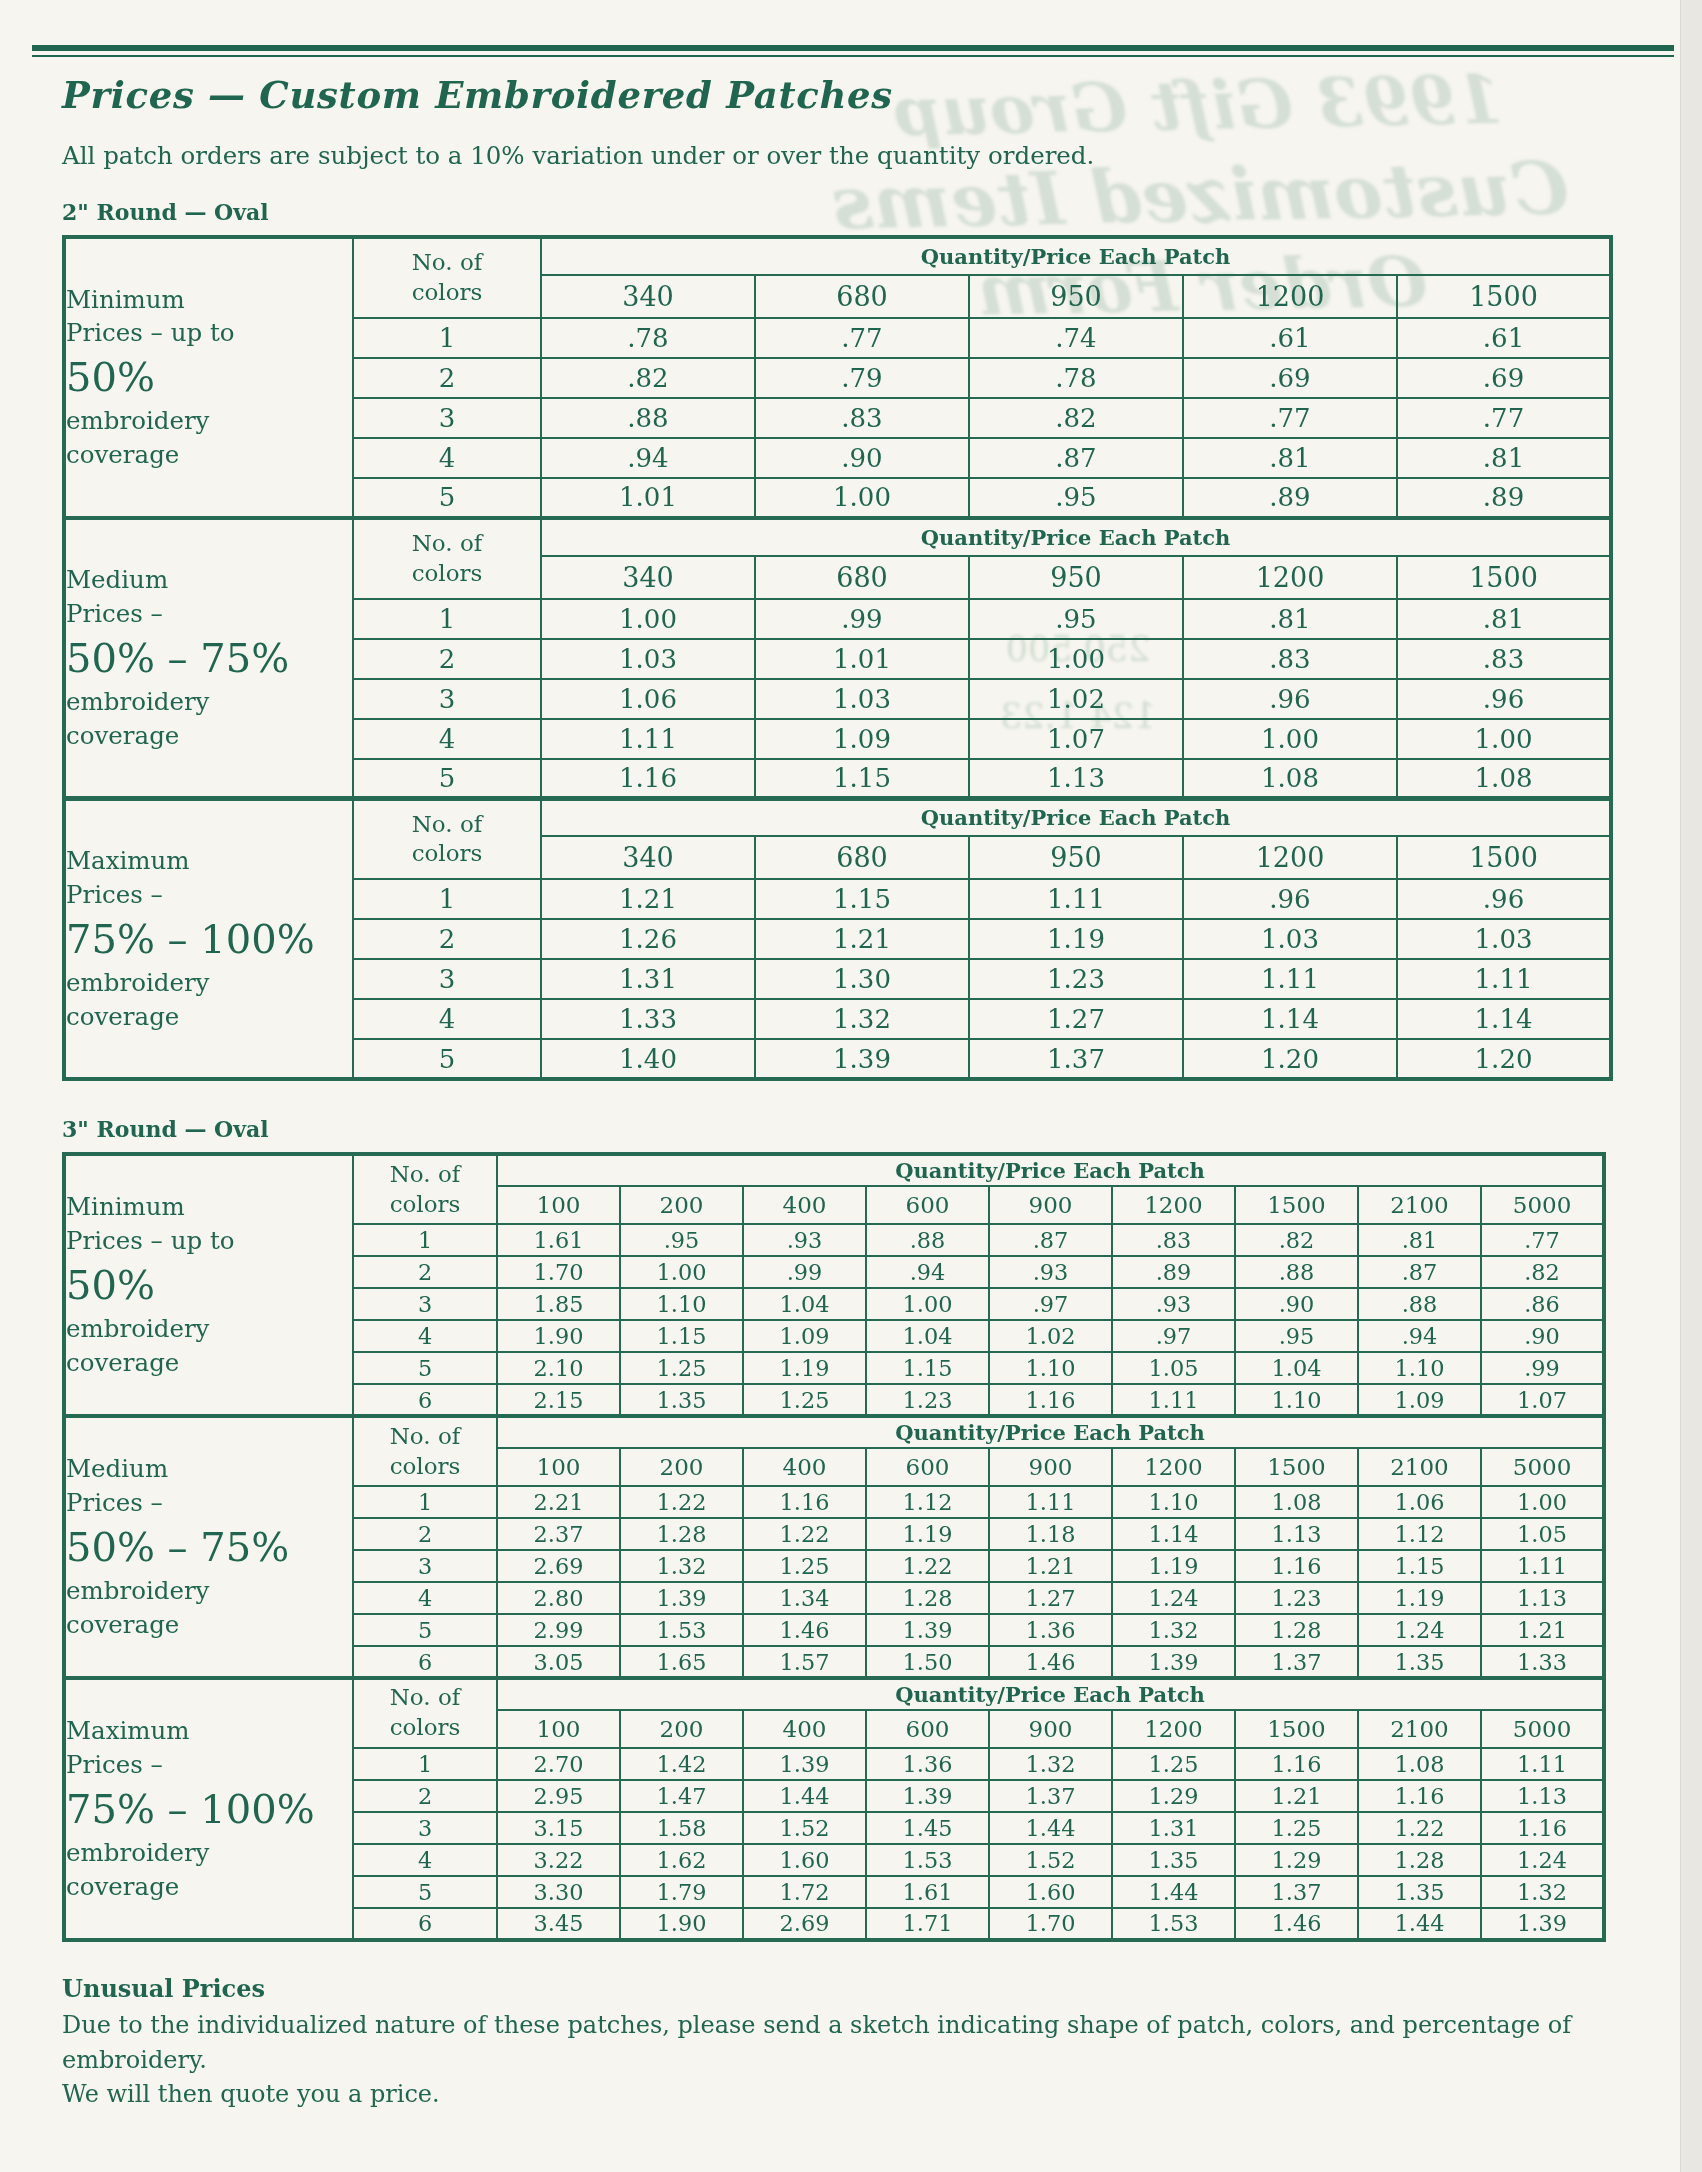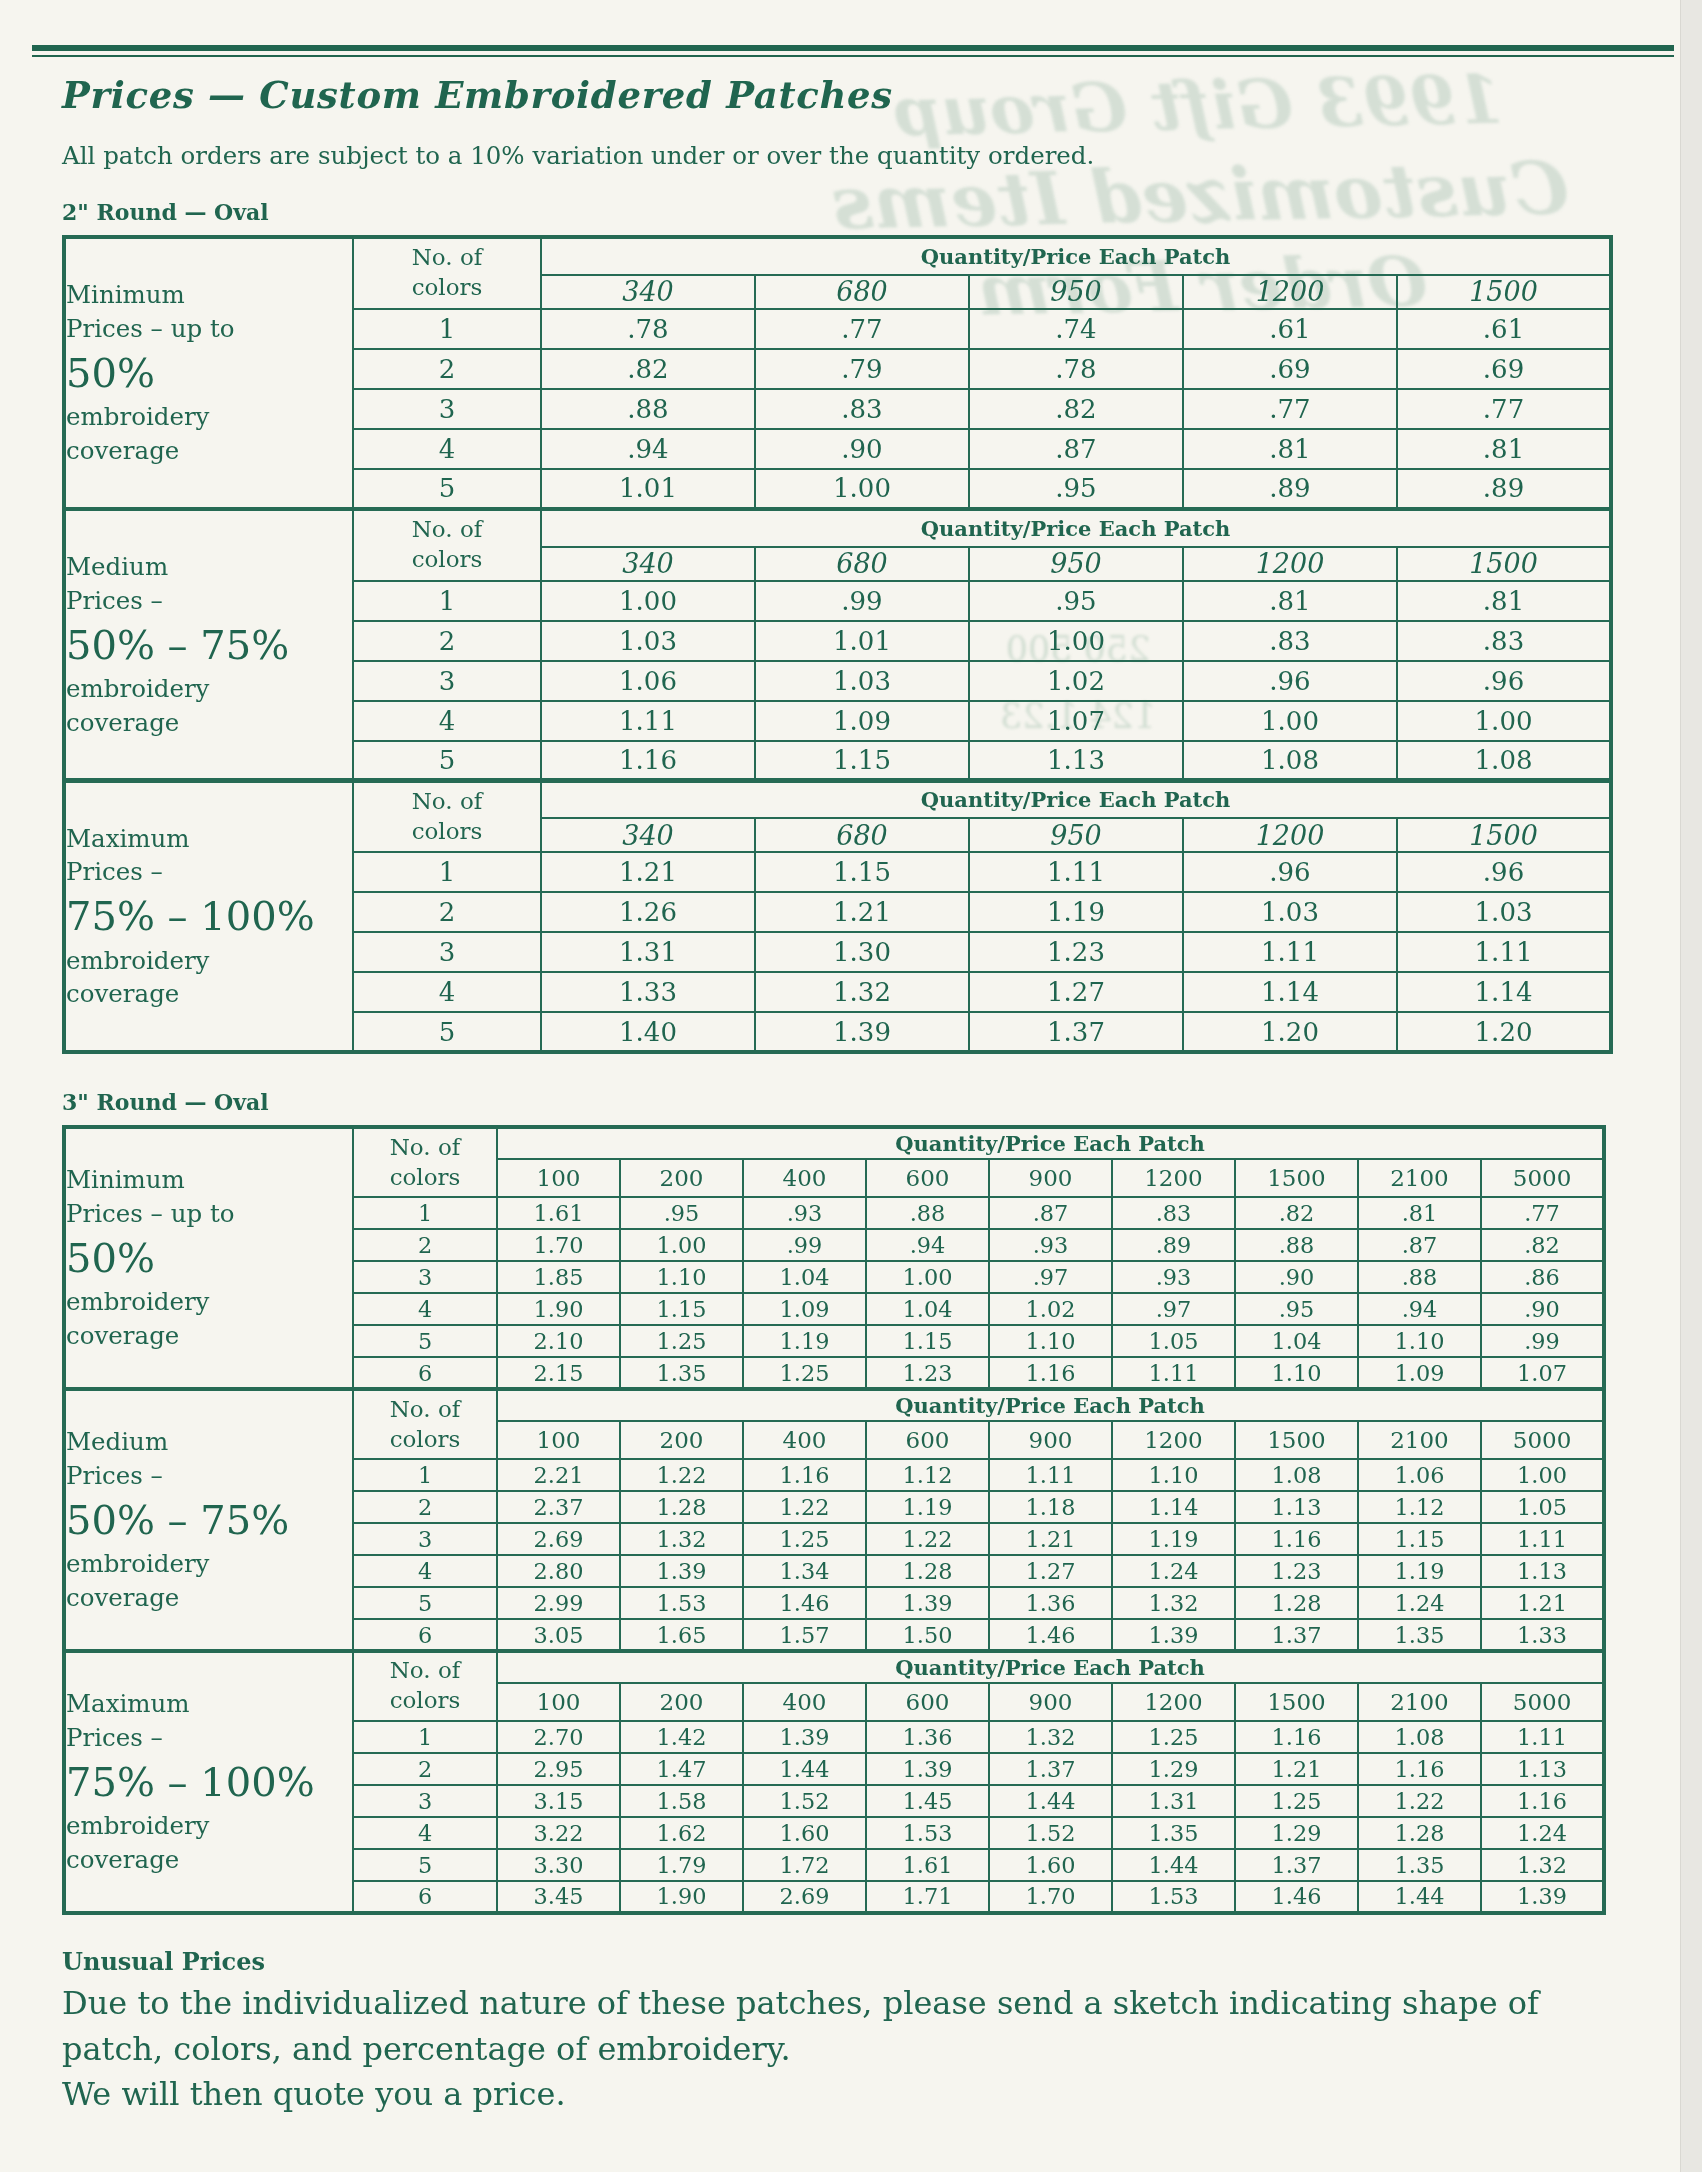--- a/index.html
+++ b/index.html
@@ -74,28 +74,28 @@
     font-size:24.5px;line-height:1.38;
   }
   .desc-big{font-size:40px;line-height:1.15;margin:4.2px 0;}
   .colors-cell{text-align:center;vertical-align:middle;font-size:23px;line-height:1.3;}
   .qph-cell{
     font-weight:bold;text-align:center;padding:4.2px 0 2.8px 12.6px;
     font-size:21px;border-bottom-width:2.1px;vertical-align:middle;
   }
   .hdr2 td{text-align:center;vertical-align:middle;}
   .s2 .hdr1 td{height:38px;}
-  .s2 .hdr2 td{height:34px;font-size:27px;font-style:italic;}
+  .s2 .hdr2 td{height:43px;font-size:27px;}
   .s2 .data-row td{height:40px;font-size:26px;text-align:center;vertical-align:middle;}
   .s3 .hdr1 td{height:32px;}
   .s3 .hdr2 td{height:38px;font-size:23px;}
   .s3 .data-row td{height:32px;font-size:22.4px;text-align:center;vertical-align:middle;}
 
   .unusual-heading{margin:32px 0 0 0;font-size:24px;font-weight:bold;}
-  .unusual-text{margin:5.6px 0 0 0;font-size:32px;line-height:1.42;}
+  .unusual-text{margin:5.6px 0 0 0;font-size:24px;line-height:1.42;}
   .footer-note{margin:28px 0 0 0;font-size:24px;}
 </style>
 </head>
 <body>
 
 <div class="page">
 
   <div class="ghost-title">
     <div class="gl1">1993 Gift Group</div>
     <div class="gl2">Customized Items</div>

